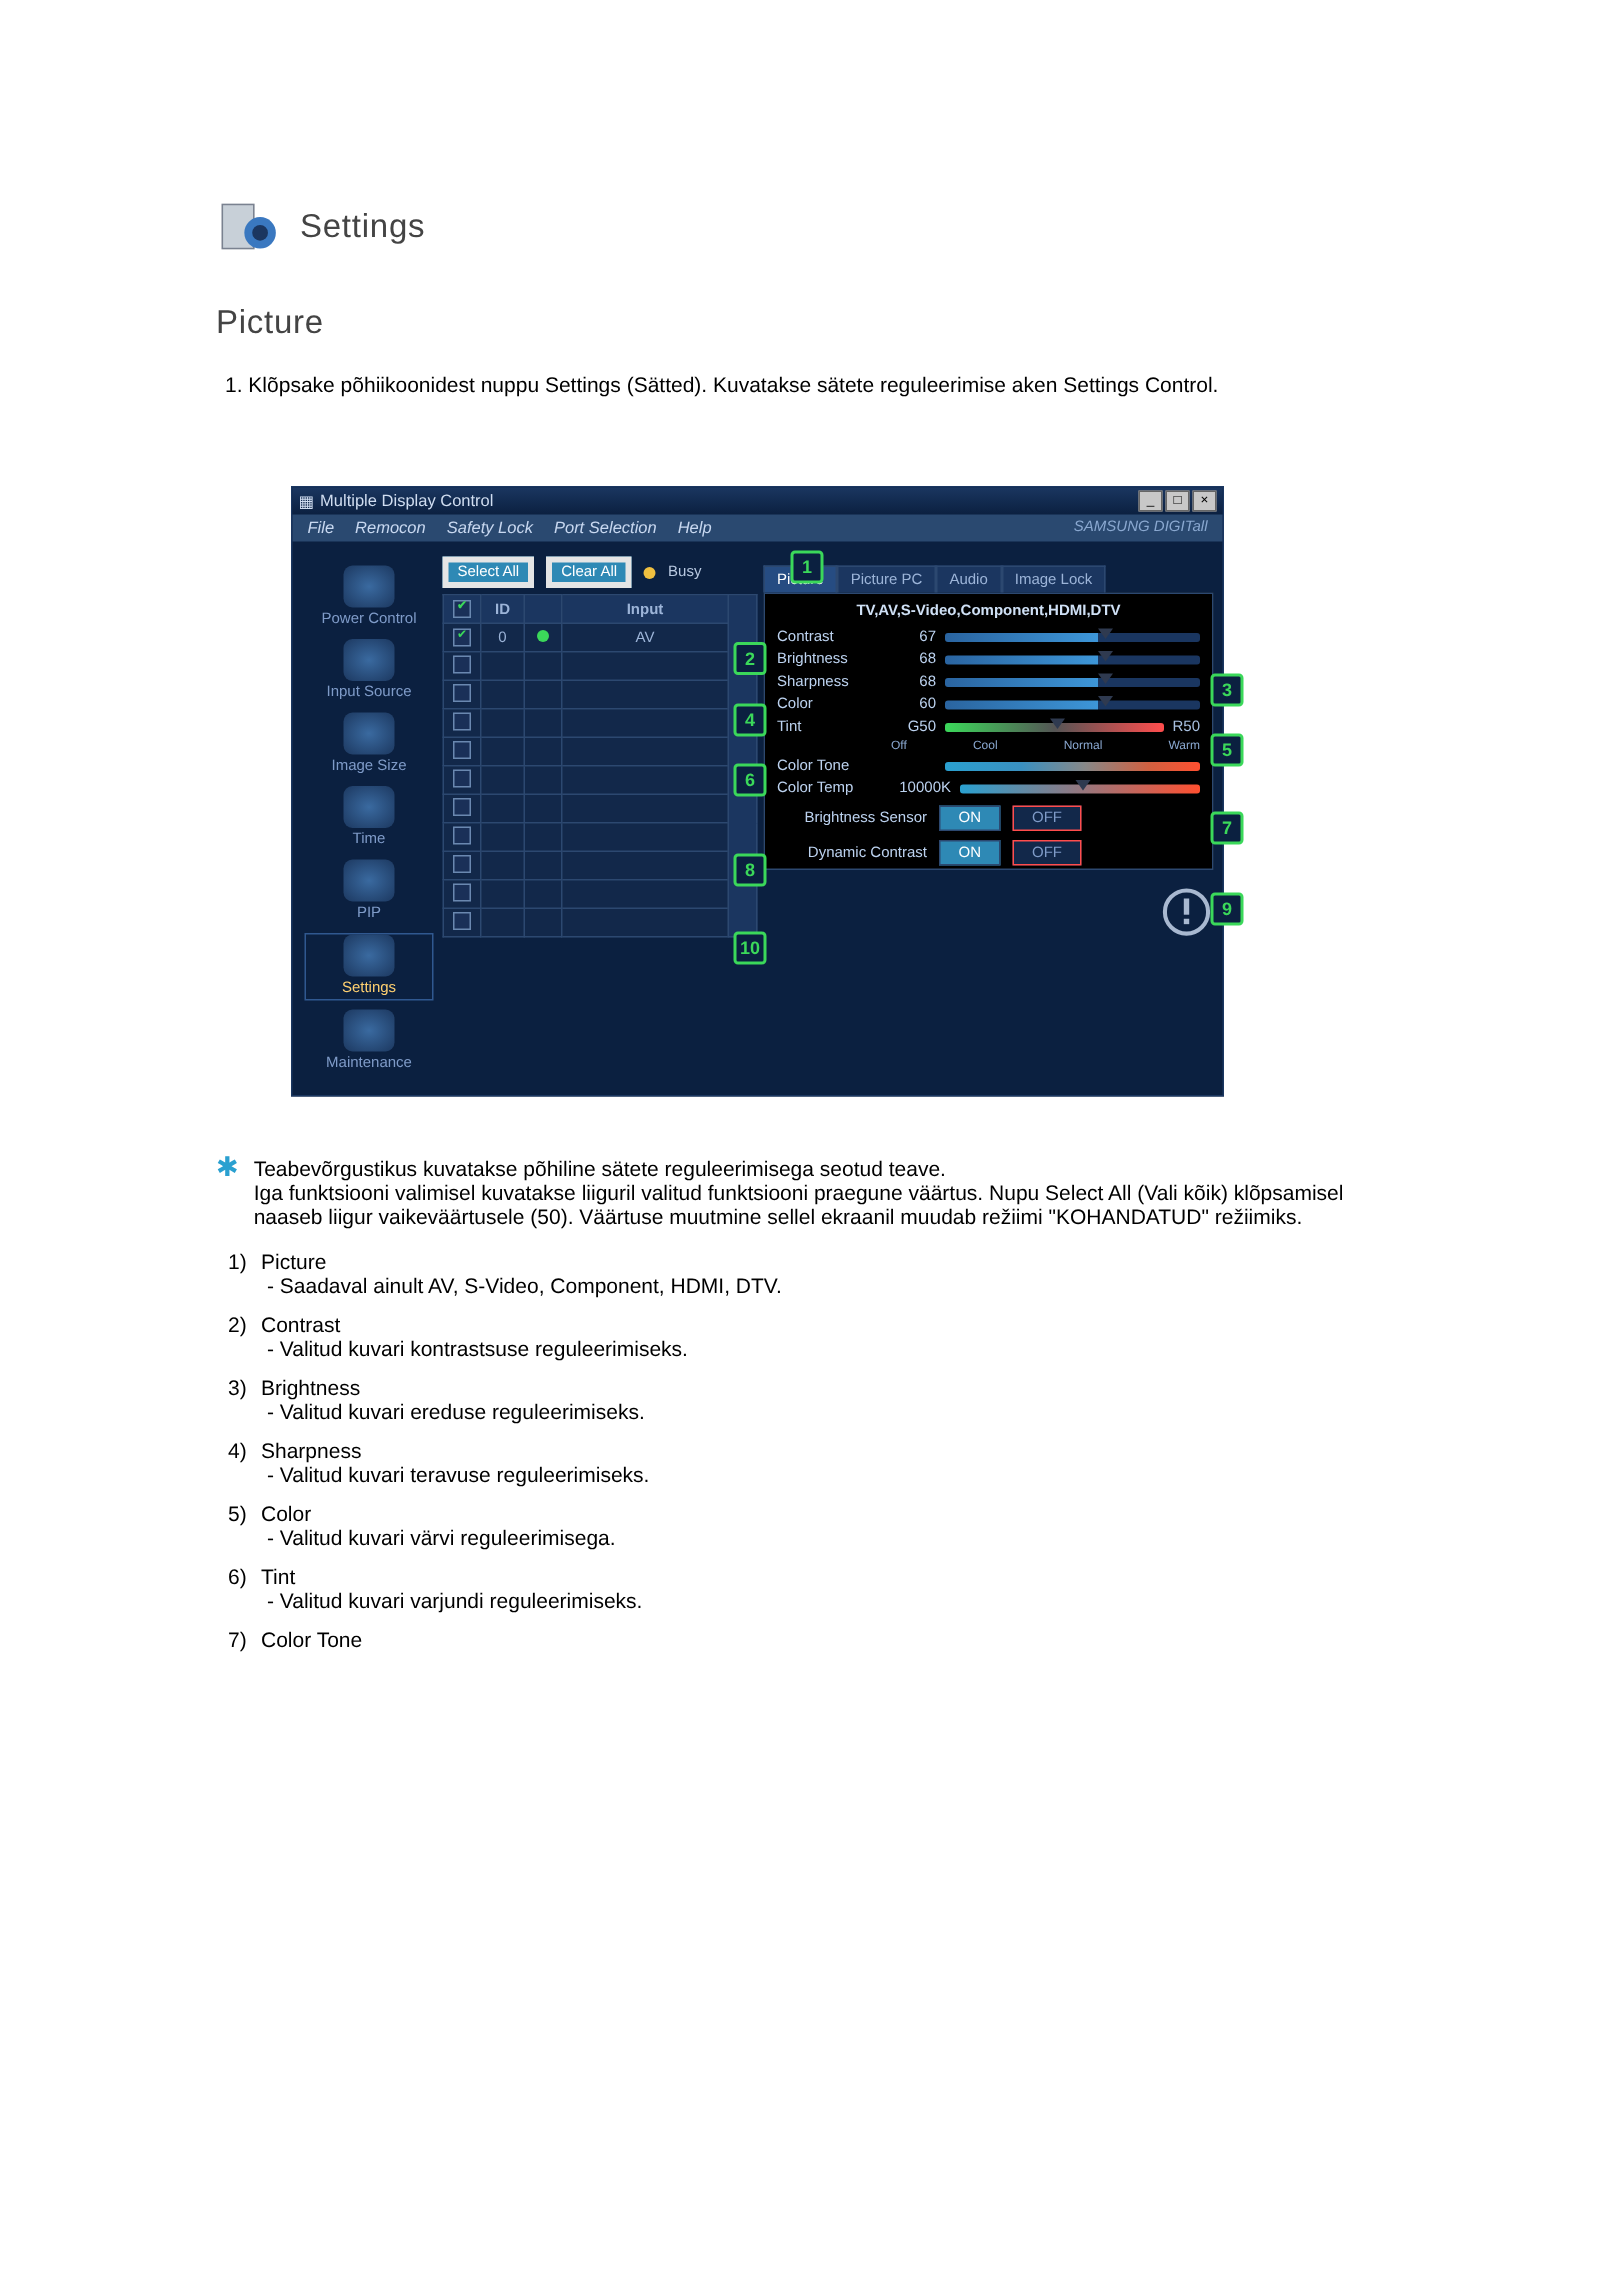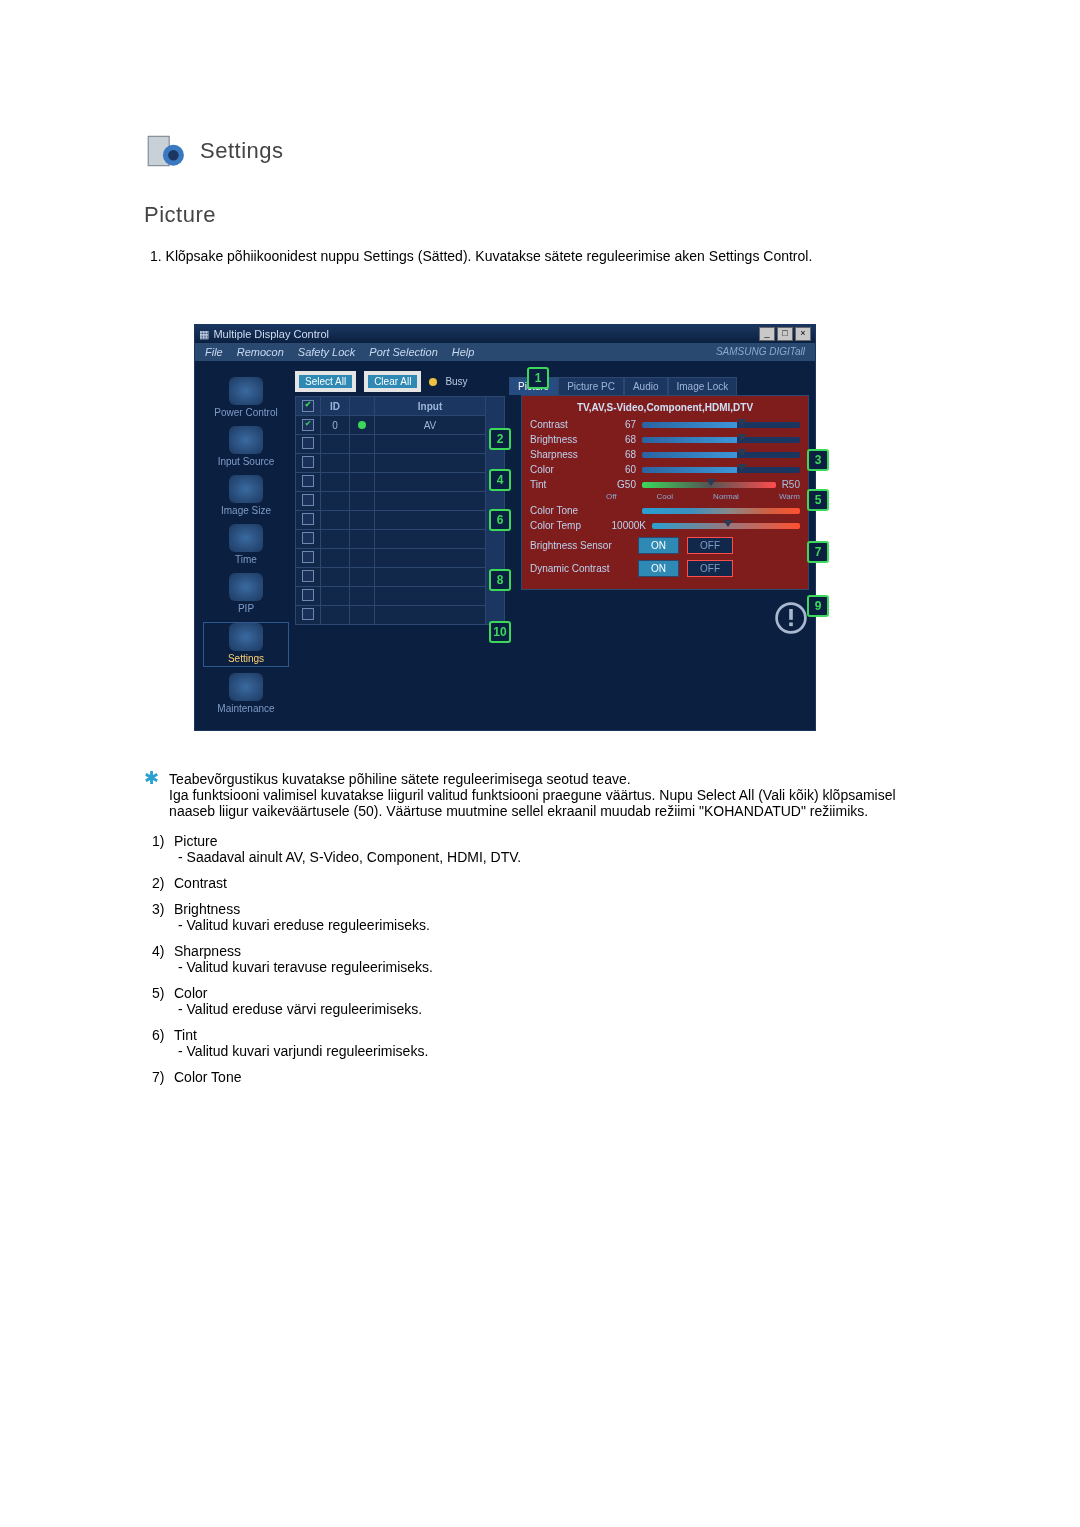--- a/index.html
+++ b/index.html
@@ -175,25 +175,24 @@
     color: #9cb4d8;
     border: 1px solid #2c4870;
     border-bottom: none;
   }
   .tab.active {
     background: #264c82;
     color: #fff;
   }
   .panel-box {
     border: 1px solid #2c4870;
-    background: #7f1d1d;
-    padding: 6px 8px 12px;
+    background: #000000;
+    padding: 6px 8px 2px;
     font-size: 10px;
     color: #a8c0e0;
-    margin-left: 12px;
   }
   .panel-subtitle { text-align:center; font-size:10px; color:#cfe0f5; font-weight:bold; margin-bottom:6px; }
   .slider-row {
     display: flex;
     align-items: center;
     gap: 6px;
     margin: 4px 0;
     font-size: 10px;
   }
   .slider-row .lbl { width: 70px; color:#bcd2ef; }
@@ -208,21 +207,21 @@
   .slider .thumb {
     position:absolute; left:60%; top:-3px;
     width:0; height:0;
     border-left:5px solid transparent;
     border-right:5px solid transparent;
     border-top:7px solid #2f3a50;
   }
   .tint-slider { background: linear-gradient(90deg,#3bd85a,#555 50%,#ff4d4d); }
   .tone-slider { background: linear-gradient(90deg,#2aa0d0,#3a90c0 30%,#888 55%,#d06040 80%,#ff5030); }
   .temp-slider { background: linear-gradient(90deg,#2aa0d0,#ff5030); }
-  .btn-row { display:flex; align-items:center; gap:8px; margin-top:6px; }
+  .btn-row { display:flex; align-items:center; gap:8px; margin-top:6px;text-align:right; }
   .btn-row .lbl { width:100px; color:#bcd2ef; }
   .onoff {
     padding: 2px 12px;
     font-size: 10px;
     color: #fff;
     border: 1px solid #2c4870;
   }
   .onoff.on { background:#2e89b5; }
   .onoff.off { background:#12284a; color:#7f9bc8; border:1px solid #ff4d4d; }
   .callout {
@@ -506,20 +505,20 @@
   <div class="star-note">
     <span class="star">✱</span>
     <div>
       <div>Teabevõrgustikus kuvatakse põhiline sätete reguleerimisega seotud teave.</div>
       <div>Iga funktsiooni valimisel kuvatakse liiguril valitud funktsiooni praegune väärtus. Nupu Select All (Vali kõik) klõpsamisel naaseb liigur vaikeväärtusele (50). Väärtuse muutmine sellel ekraanil muudab režiimi "KOHANDATUD" režiimiks.</div>
     </div>
   </div>
 
   <div class="numbered-list">
     <div class="item"><span class="num">1)</span><span>Picture</span><div class="sub">- Saadaval ainult AV, S-Video, Component, HDMI, DTV.</div></div>
-    <div class="item"><span class="num">2)</span><span>Contrast</span></div>
+    <div class="item"><span class="num">2)</span><span>Contrast</span><div class="sub">- Valitud kuvari kontrastsuse reguleerimiseks.</div></div>
     <div class="item"><span class="num">3)</span><span>Brightness</span><div class="sub">- Valitud kuvari ereduse reguleerimiseks.</div></div>
     <div class="item"><span class="num">4)</span><span>Sharpness</span><div class="sub">- Valitud kuvari teravuse reguleerimiseks.</div></div>
-    <div class="item"><span class="num">5)</span><span>Color</span><div class="sub">- Valitud ereduse värvi reguleerimiseks.</div></div>
+    <div class="item"><span class="num">5)</span><span>Color</span><div class="sub">- Valitud kuvari värvi reguleerimisega.</div></div>
     <div class="item"><span class="num">6)</span><span>Tint</span><div class="sub">- Valitud kuvari varjundi reguleerimiseks.</div></div>
     <div class="item"><span class="num">7)</span><span>Color Tone</span></div>
   </div>
 </div>
 
 </body></html>

